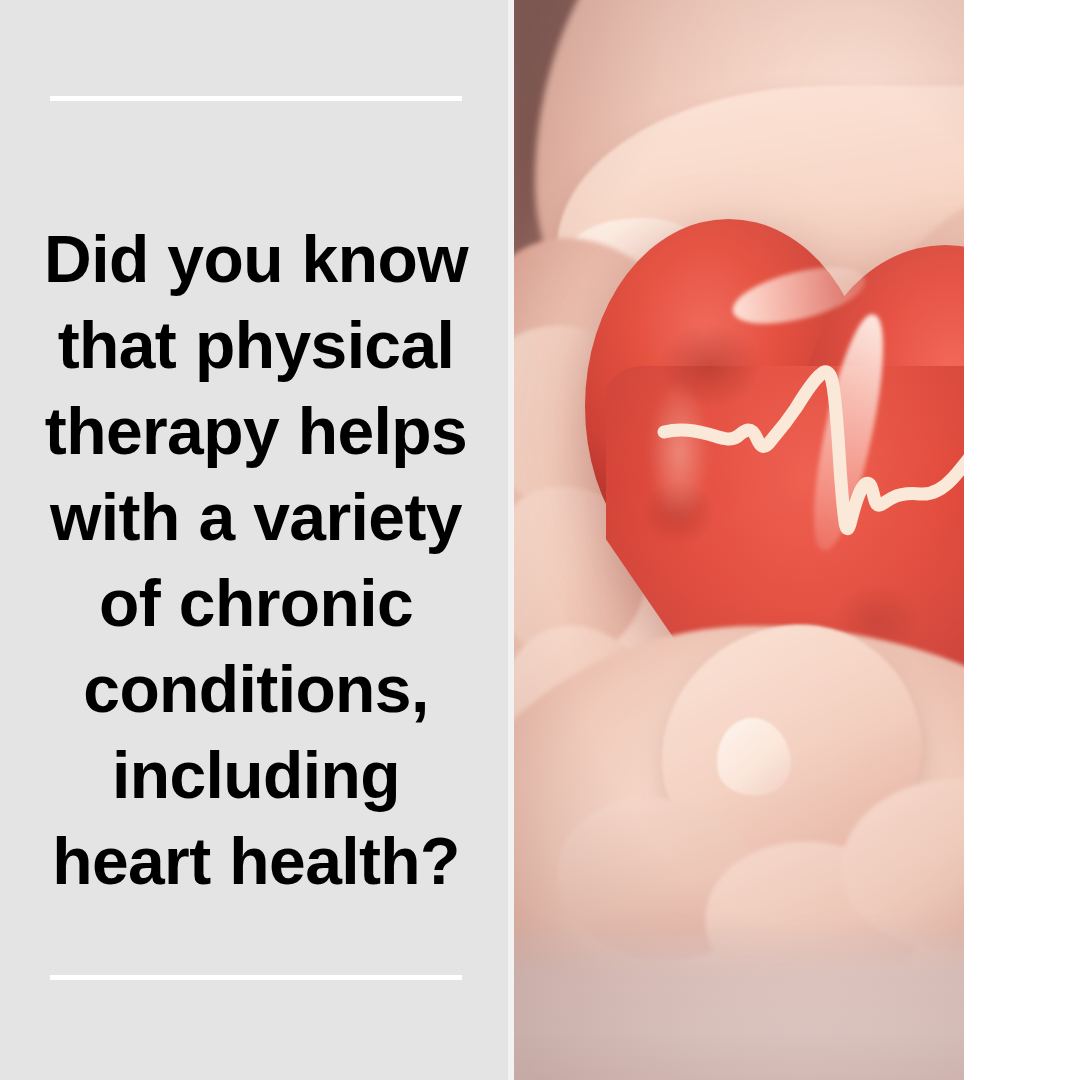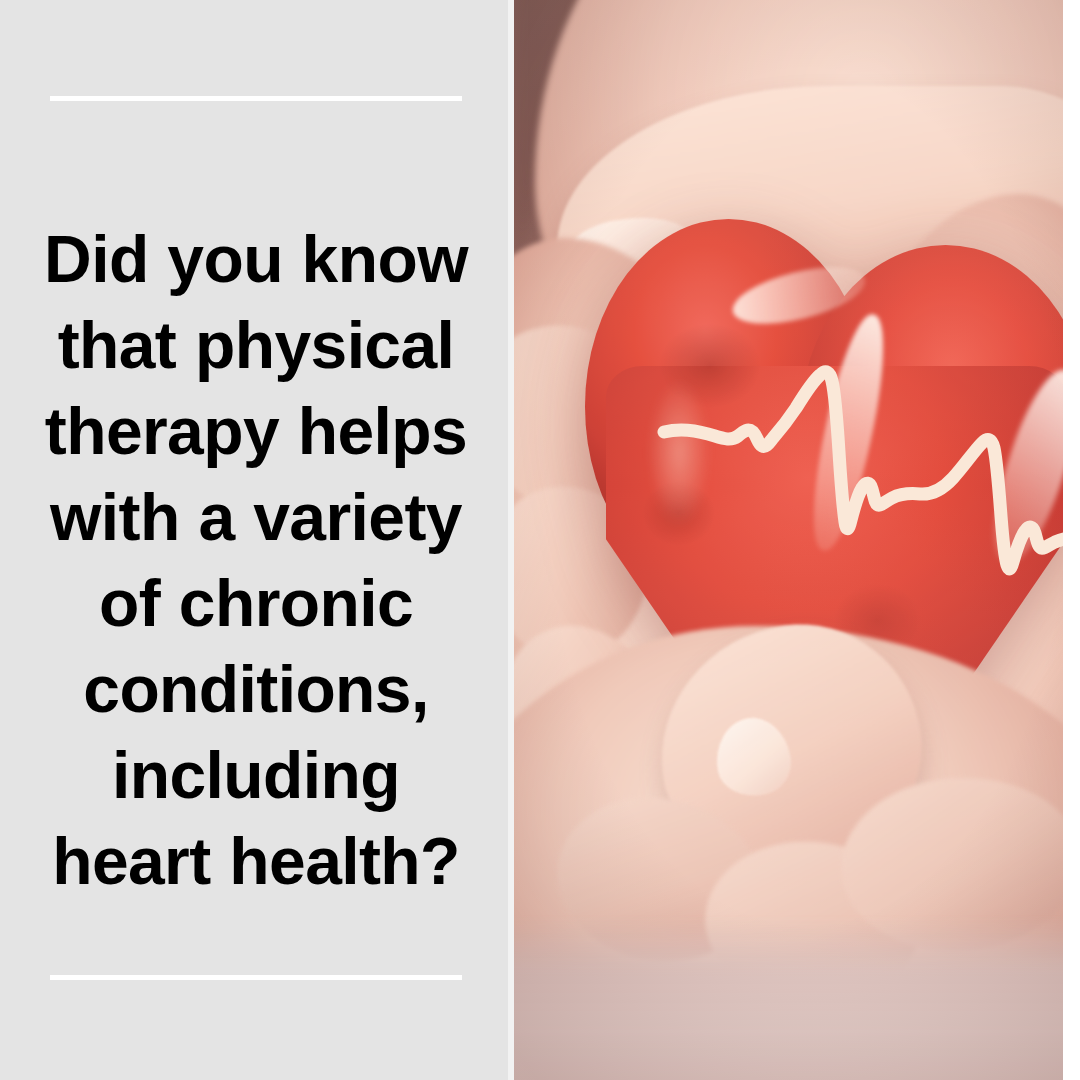--- a/index.html
+++ b/index.html
@@ -2,21 +2,21 @@
 <html><head>
 <meta charset="utf-8">
 <style>
   html, body {
     margin: 0;
     padding: 0;
     background: #ffffff;
   }
   .canvas {
     position: relative;
-    width: 1063px;
+    width: 964px;
     height: 1080px;
     overflow: hidden;
     font-family: "Liberation Sans", sans-serif;
     background: #ffffff;
     text-decoration: underline;
   }
 
   
   .text-panel {
     position: absolute;

